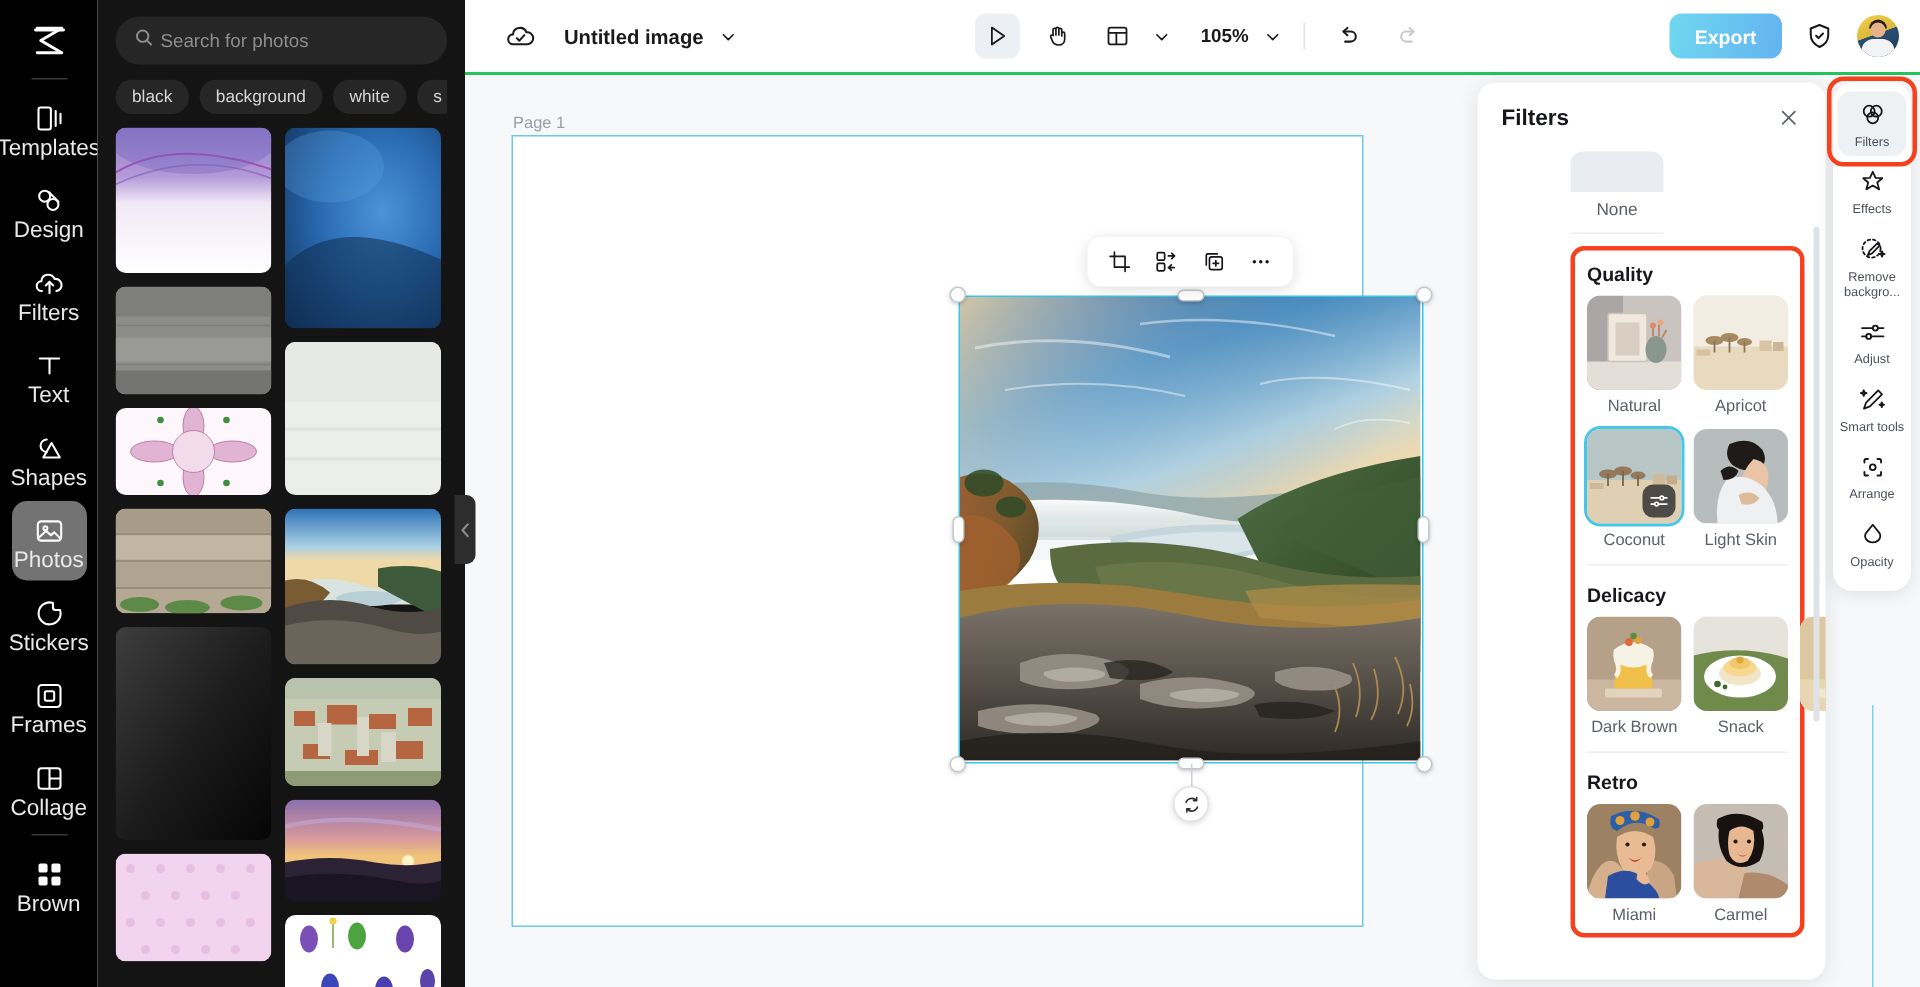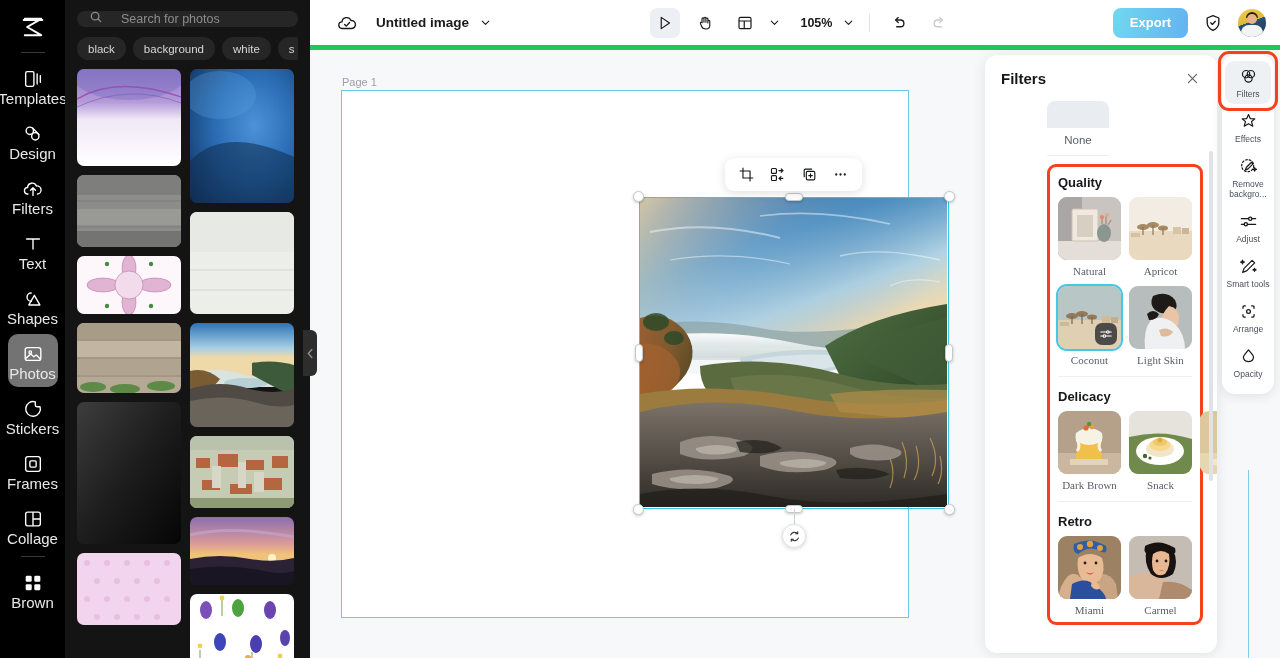--- a/index.html
+++ b/index.html
@@ -28,22 +28,22 @@
   .rail-item.active { background: #737373; }
   .rail-item .ic { width: 22px; height: 22px; display: block; }
   .rail-item .lbl { font-size: 15px; color: #e8e8e8; line-height: 11px; text-align: center; }
 
   
   .photos {
     position: absolute; left: 65px; top: 0; width: 245px; height: 658px;
     background: #141414; padding: 0 12px;
   }
   .search {
-    margin-top: 11px; height: 16px; background: #262626; border-radius: 16px;
-    display: flex; align-items: center; padding: 0 12px; gap: 18px;
+    margin-top: 11px; height: 32px; background: #262626; border-radius: 16px;
+    display: flex; align-items: center; padding: 0 12px; gap: 4px;
   }
   .search input {
     background: transparent; border: none; outline: none;
     color: #cfcfcf; font-size: 12.5px; font-family: "Liberation Sans", sans-serif;
     width: 100%;
   }
   .search input::placeholder { color: #8d8d8d; }
   .chips { display: flex; gap: 7px; margin-top: 10px; height: 23px; overflow: hidden; }
   .chip {
     background: #262626; border-radius: 12px; height: 23px;
@@ -56,21 +56,21 @@
 
   .collapse-tab {
     position: absolute; left: 303px; top: 330px; width: 14px; height: 46px;
     background: #2d2d2d; border-radius: 0 6px 6px 0;
     display: flex; align-items: center; justify-content: center; cursor: pointer; z-index: 6;
   }
 
   
   .topbar {
     position: absolute; left: 310px; top: 0; width: 970px; height: 50px;
-    background: #ffffff; border-bottom: 5px solid #22c55e;
+    background: #ffffff; border-bottom: 2px solid #22c55e;
     display: flex; align-items: center; padding: 0 14px; gap: 10px; z-index: 5;
   }
   .doc-title { font-size: 13.5px; color: #1a1a1a; font-weight: bold; }
   .tb-btn {
     width: 30px; height: 30px; border-radius: 7px;
     display: flex; align-items: center; justify-content: center; cursor: pointer;
   }
   .tb-btn.active { background: #eceff3; }
   .zoom-val { font-size: 12.5px; color: #1a1a1a; font-weight: bold; }
   .vdiv { width: 1px; height: 18px; background: #dfe2e6; margin: 0 4px; }
@@ -152,21 +152,21 @@
   }
   .none-label { font-size: 11.5px; color: #5a6069; text-align: center; width: 62px; margin-top: 6px; }
   .hr { height: 1px; background: #eceef0; margin: 9px 0 0 0; width: 62px; }
 
   .section-box {
     border: 3px solid #f5411e; border-radius: 9px; margin-top: 8px;
     padding: 8px 8px 6px 8px;
   }
   .sec-title { font-size: 13px; font-weight: bold; color: #15171a; margin-bottom: 7px; }
   .sec-title.inner { margin-top: 12px; }
-  .tile-row { display: flex; gap: 8px; font-family: Liberation Serif, serif; }
+  .tile-row { display: flex; gap: 8px; }
   .tile { width: 63px; cursor: pointer; }
   .tile-img {
     width: 63px; height: 63px; border-radius: 9px; overflow: hidden; position: relative;
     background: #e9edf1;
   }
   .tile.selected .tile-img { box-shadow: 0 0 0 2px #45c8e8; }
   .tile-cap { font-size: 11px; color: #5a6069; text-align: center; margin-top: 5px; white-space: nowrap; }
   .adj-badge {
     position: absolute; right: 4px; bottom: 4px; width: 22px; height: 22px;
     border-radius: 7px; background: rgba(45,45,48,.82);

